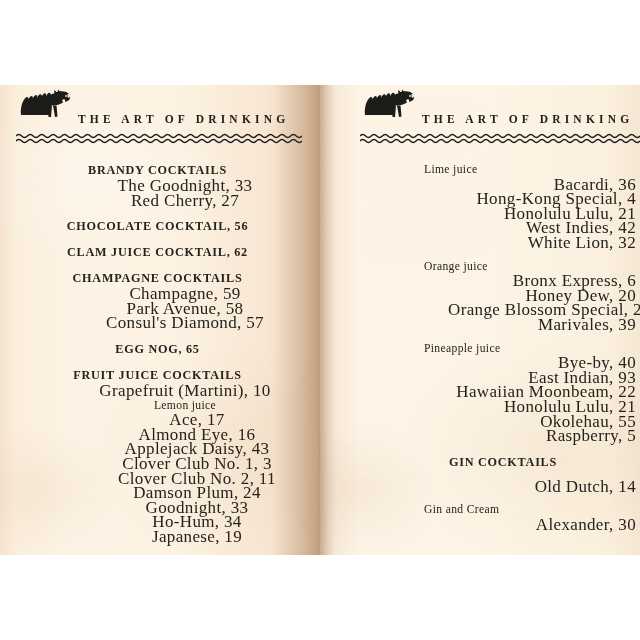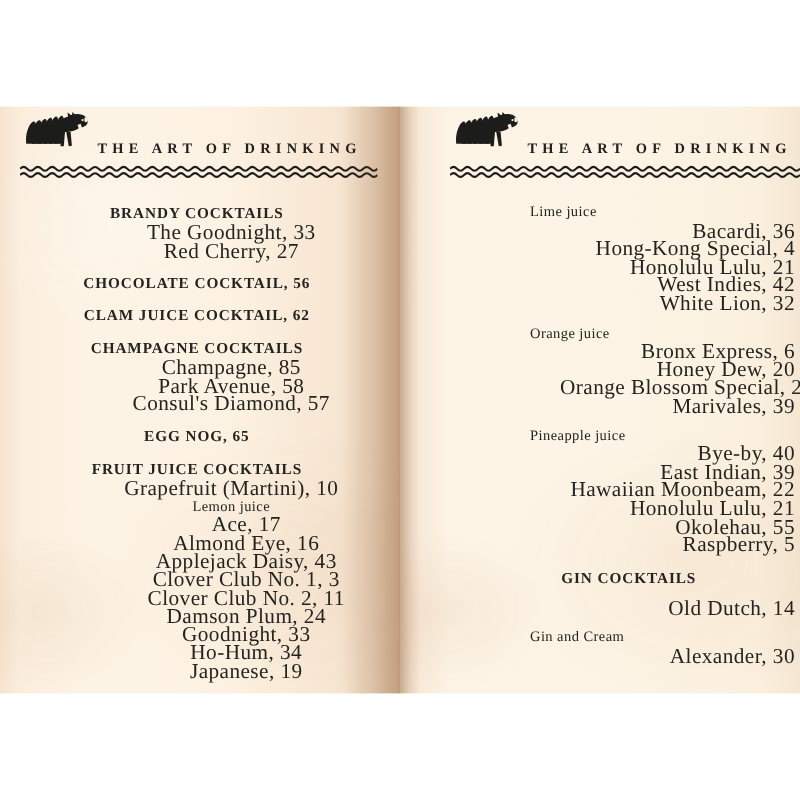--- a/index.html
+++ b/index.html
@@ -239,21 +239,21 @@
         </div>
       </div>
 
       <div class="col" id="col-left">
           <div class="entry lvl-head">BRANDY COCKTAILS</div>
           <div class="entry lvl-item">The Goodnight, 33</div>
           <div class="entry lvl-item">Red Cherry, 27</div>
           <div class="entry lvl-head">CHOCOLATE COCKTAIL, 56</div>
           <div class="entry lvl-head">CLAM JUICE COCKTAIL, 62</div>
           <div class="entry lvl-head">CHAMPAGNE COCKTAILS</div>
-          <div class="entry lvl-item">Champagne, 85</div>
+          <div class="entry lvl-item">Champagne, 59</div>
           <div class="entry lvl-item">Park Avenue, 58</div>
           <div class="entry lvl-item">Consul's Diamond, 57</div>
           <div class="entry lvl-head">EGG NOG, 65</div>
           <div class="entry lvl-head">FRUIT JUICE COCKTAILS</div>
           <div class="entry lvl-item">Grapefruit (Martini), 10</div>
           <div class="entry lvl-sub">Lemon juice</div>
           <div class="entry lvl-item deep">Ace, 17</div>
           <div class="entry lvl-item deep">Almond Eye, 16</div>
           <div class="entry lvl-item deep">Applejack Daisy, 43</div>
           <div class="entry lvl-item deep">Clover Club No. 1, 3</div>
@@ -310,21 +310,21 @@
           <div class="entry lvl-item deep">White Lion, 32</div>
           <div class="gap-sm"></div>
           <div class="entry lvl-sub">Orange juice</div>
           <div class="entry lvl-item deep">Bronx Express, 6</div>
           <div class="entry lvl-item deep">Honey Dew, 20</div>
           <div class="entry lvl-item deep">Orange Blossom Special, 20</div>
           <div class="entry lvl-item deep">Marivales, 39</div>
           <div class="gap-sm"></div>
           <div class="entry lvl-sub">Pineapple juice</div>
           <div class="entry lvl-item deep">Bye-by, 40</div>
-          <div class="entry lvl-item deep">East Indian, 39</div>
+          <div class="entry lvl-item deep">East Indian, 93</div>
           <div class="entry lvl-item deep">Hawaiian Moonbeam, 22</div>
           <div class="entry lvl-item deep">Honolulu Lulu, 21</div>
           <div class="entry lvl-item deep">Okolehau, 55</div>
           <div class="entry lvl-item deep">Raspberry, 5</div>
           <div class="entry lvl-head">GIN COCKTAILS</div>
           <div class="gap-sm"></div>
           <div class="entry lvl-item">Old Dutch, 14</div>
           <div class="gap-sm"></div>
           <div class="entry lvl-sub">Gin and Cream</div>
           <div class="entry lvl-item deep">Alexander, 30</div>

